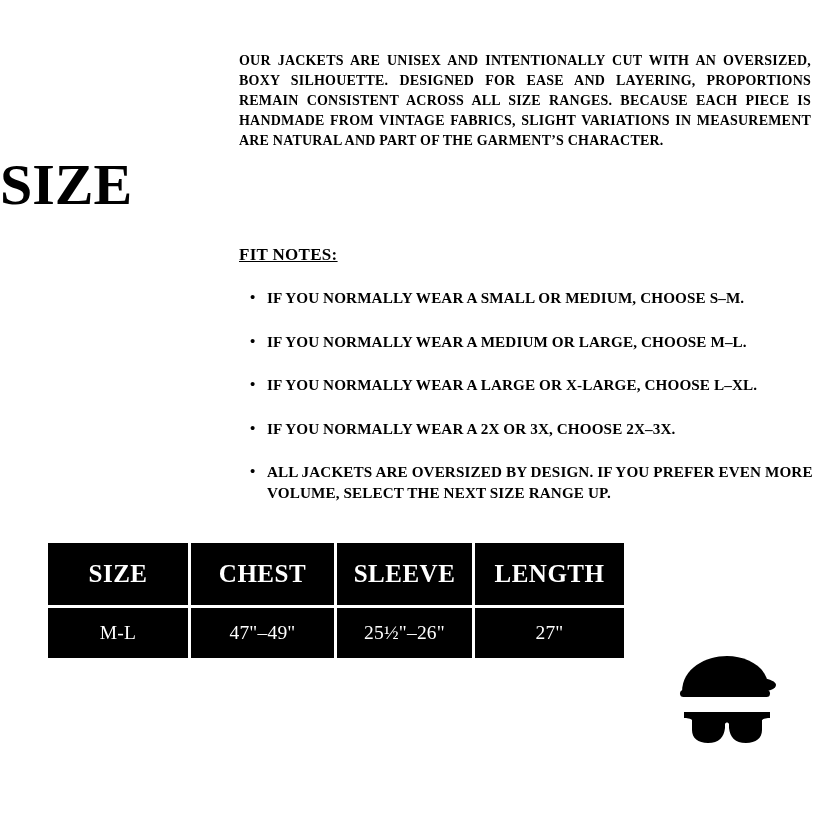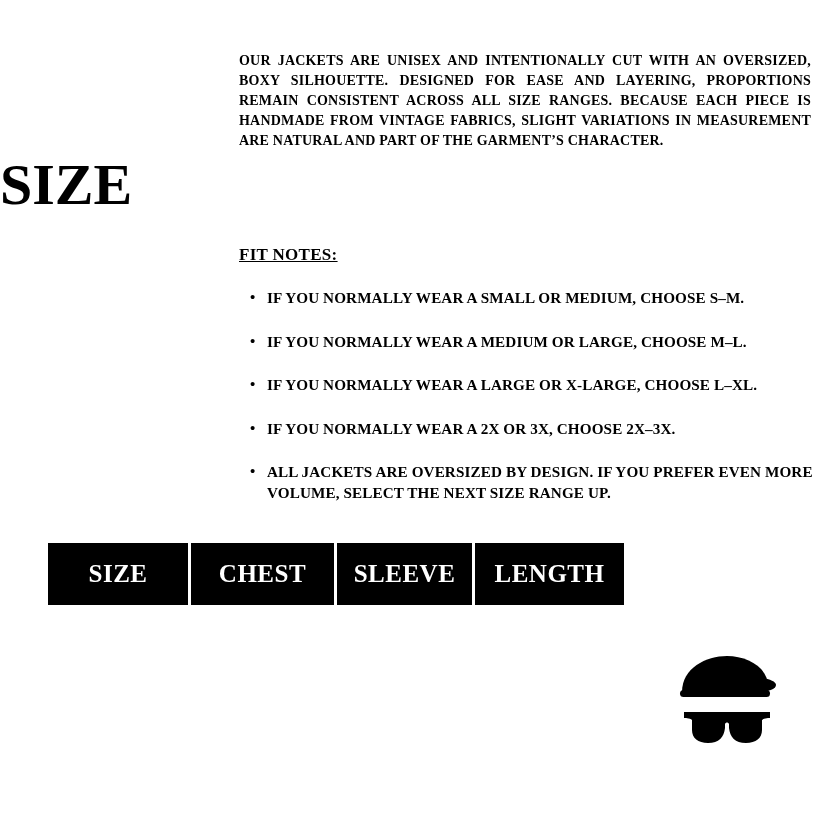--- a/index.html
+++ b/index.html
@@ -161,20 +161,26 @@
   <table class="size-table">
     <thead>
       <tr>
         <th class="col-size">SIZE</th>
         <th class="col-chest">CHEST</th>
         <th class="col-sleeve">SLEEVE</th>
         <th class="col-length">LENGTH</th>
       </tr>
     </thead>
     <tbody>
+      <tr>
+        <td class="col-size">M-L</td>
+        <td class="col-chest">47"–49"</td>
+        <td class="col-sleeve">25½"–26"</td>
+        <td class="col-length">27"</td>
+      </tr>
     </tbody>
   </table>
 
   <div class="mark">
     <svg viewBox="0 0 110 100" width="110" height="100" aria-hidden="true">
 
       <path d="M10 42 C10 18, 34 6, 55 6 C76 6, 96 18, 96 36 C96 40, 92 42, 86 42 Z" fill="#000000"></path>
       <path d="M86 28 C96 28, 104 31, 104 35 C104 39, 96 42, 86 42 C80 42, 78 38, 78 35 C78 31, 80 28, 86 28 Z" fill="#000000"></path>
       <rect x="8" y="40" width="90" height="7" rx="3.5" fill="#000000"></rect>
 

